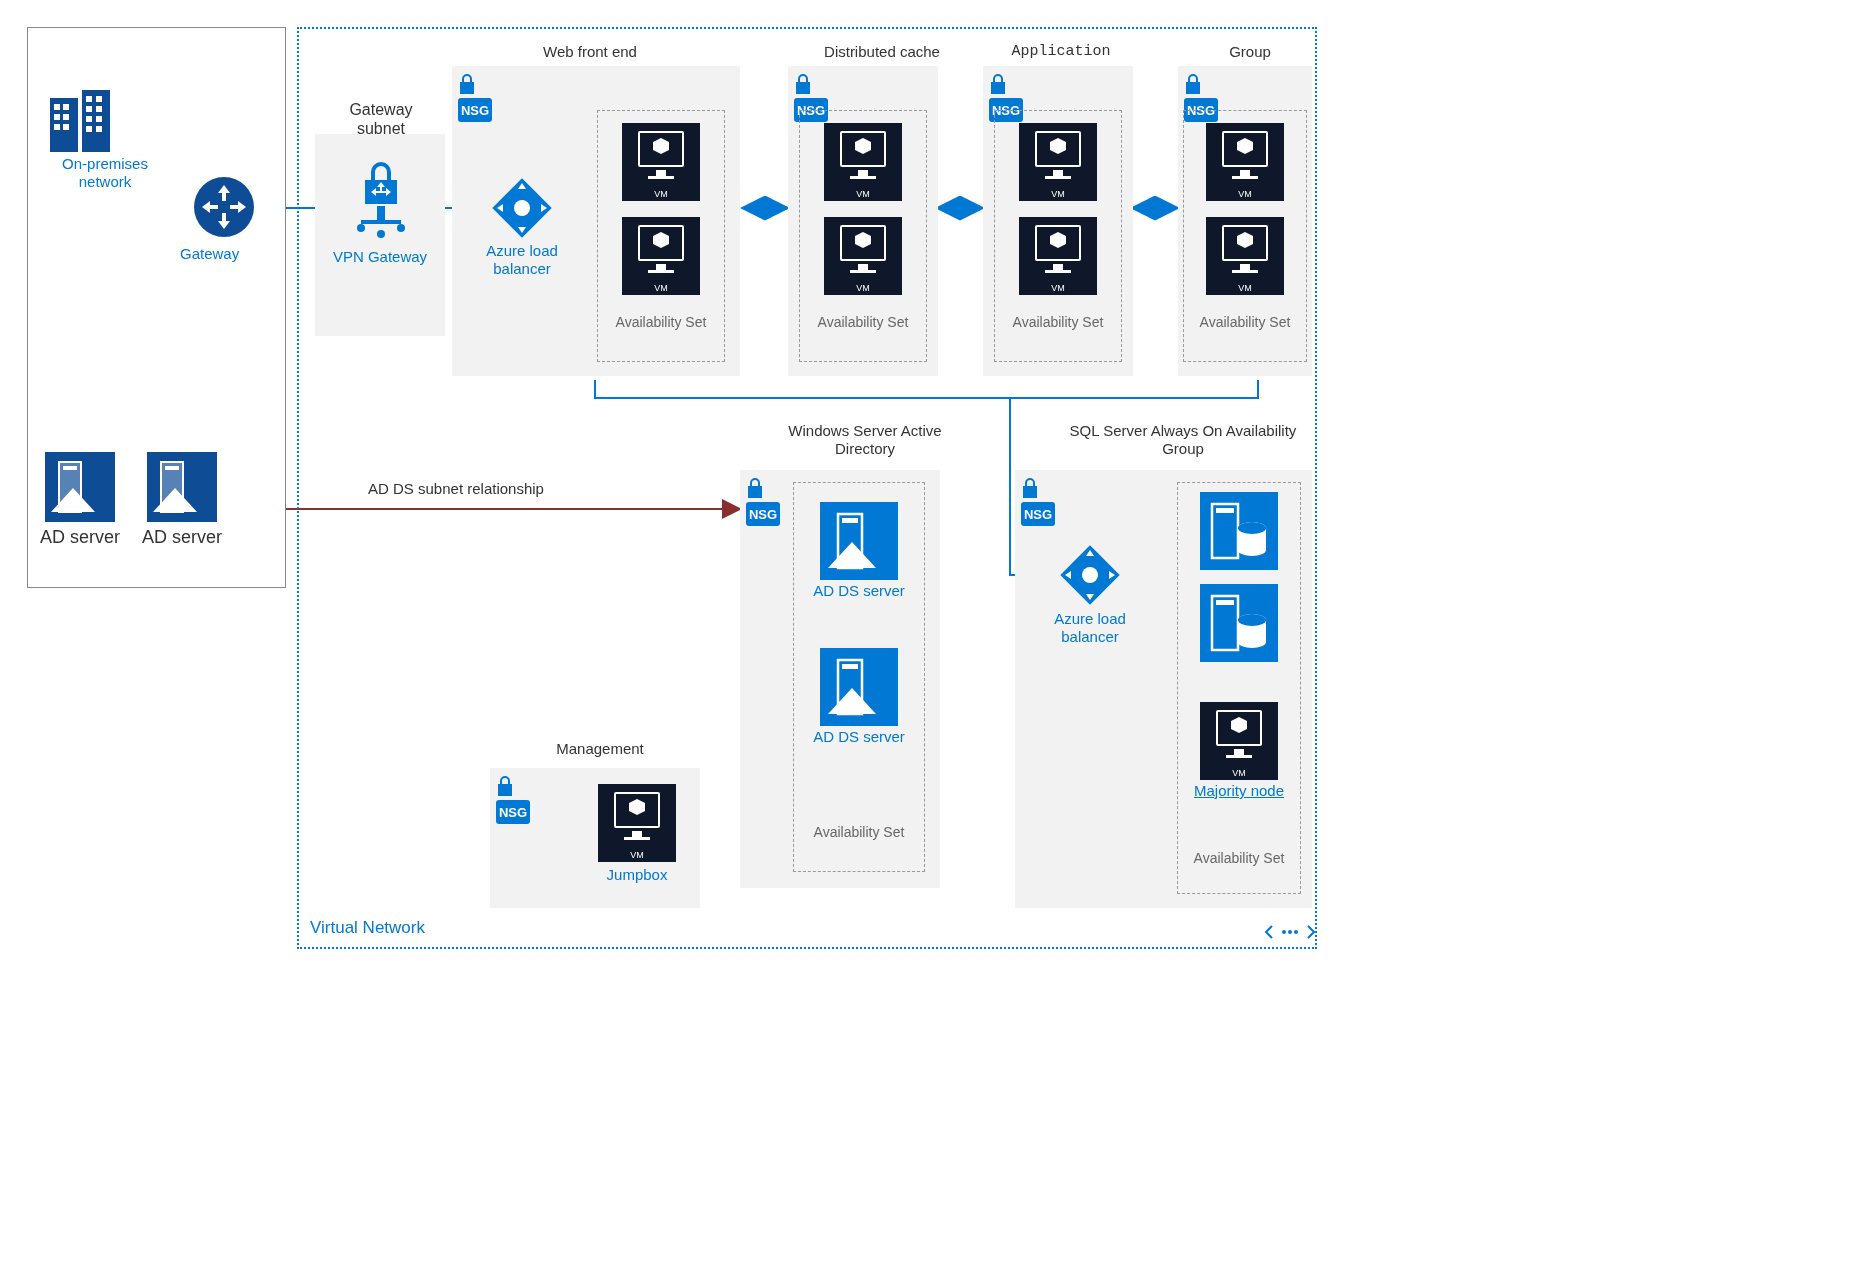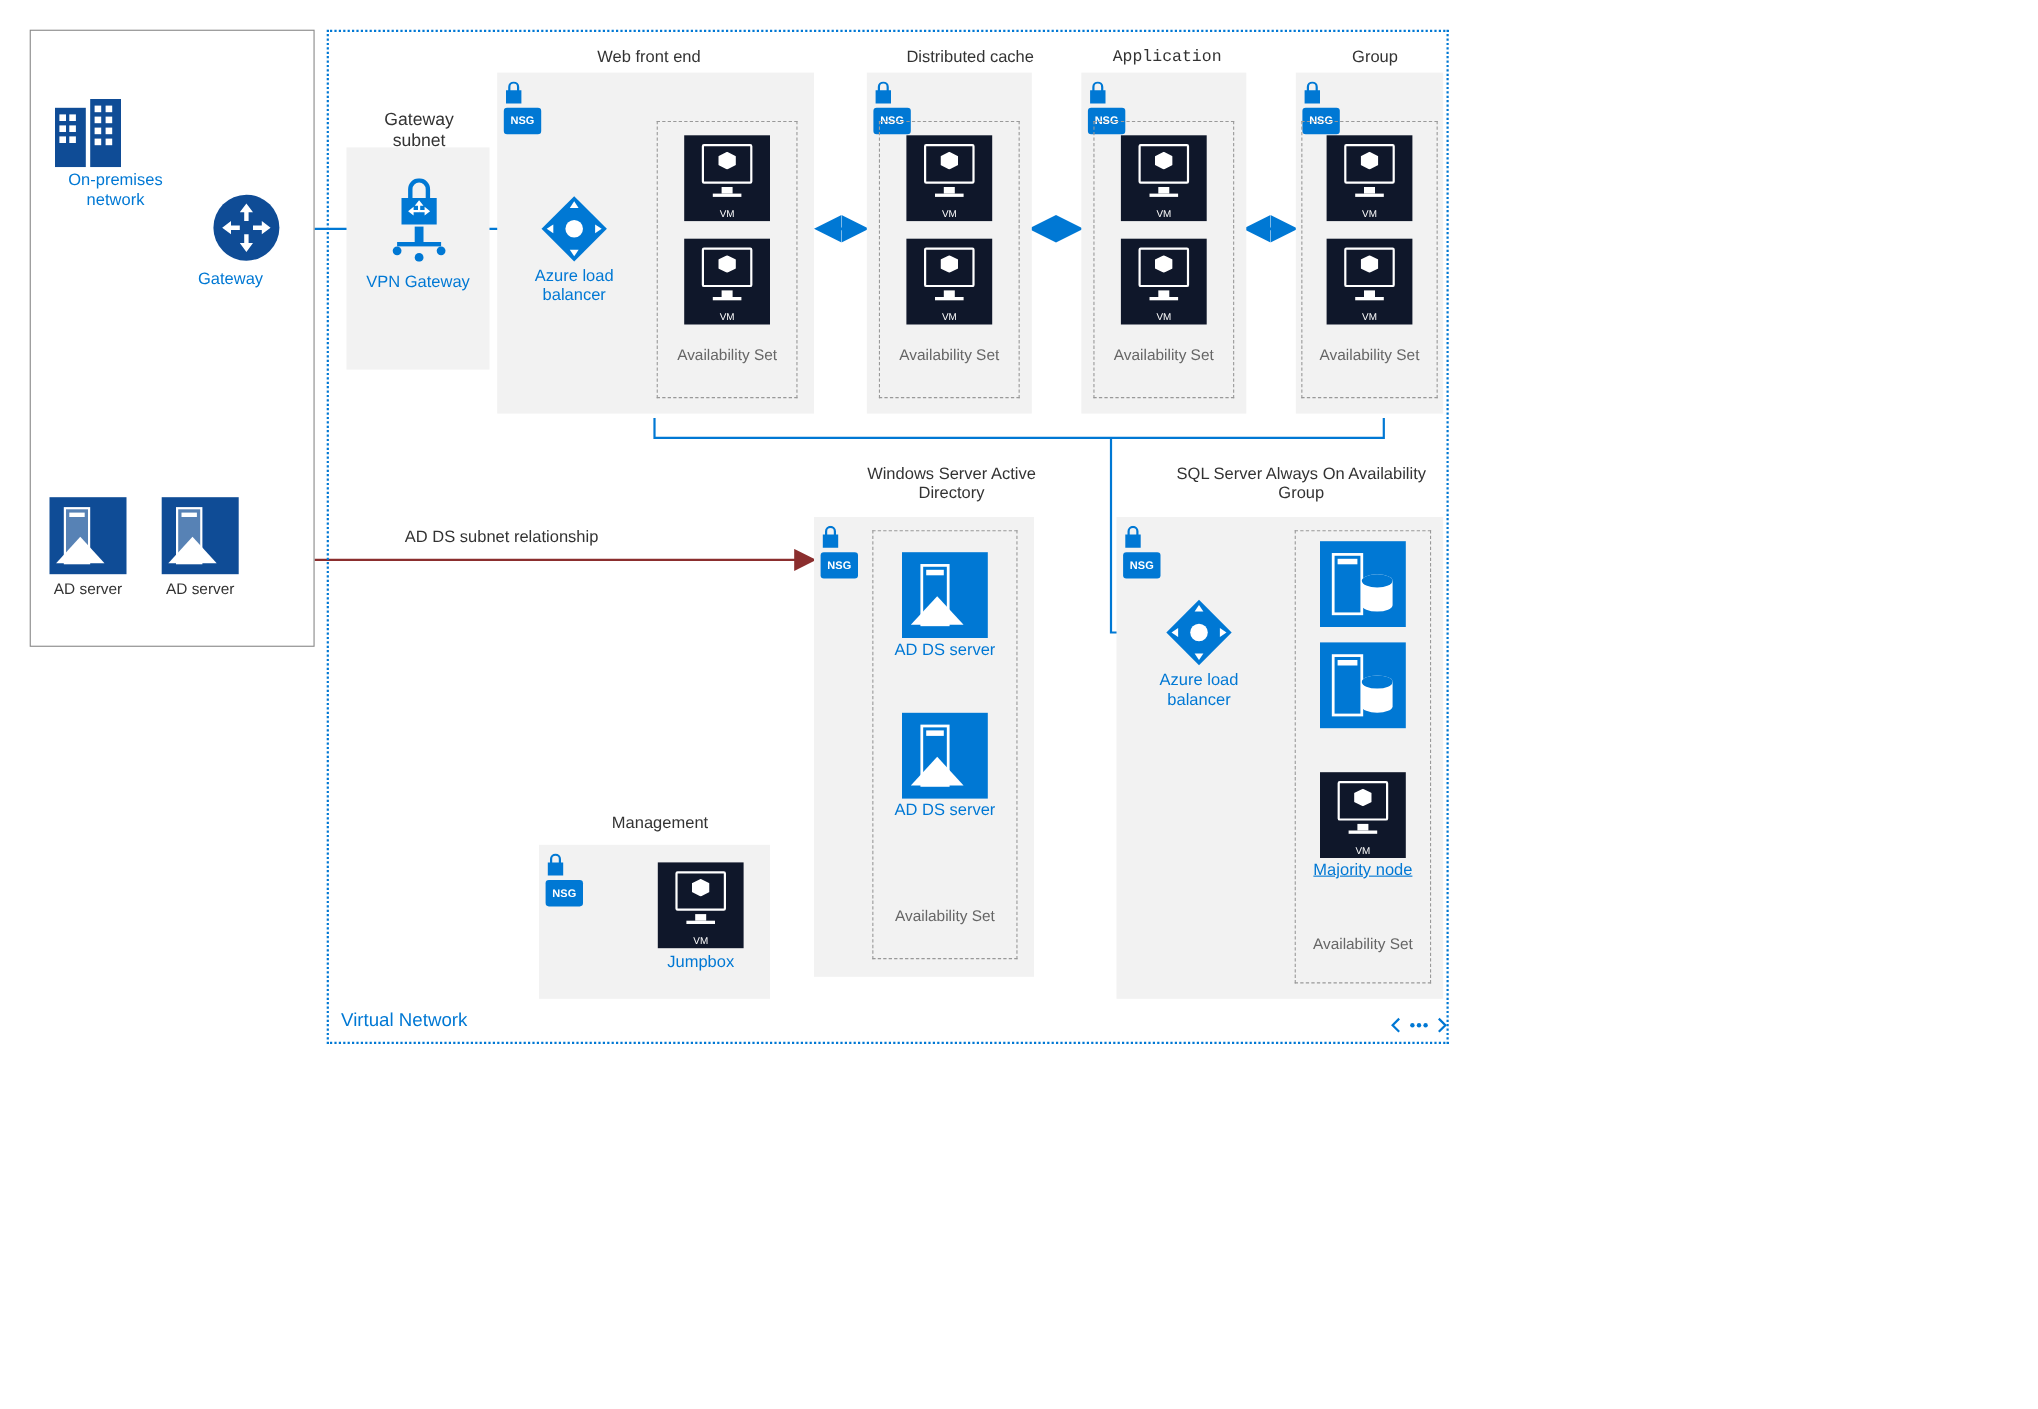--- a/index.html
+++ b/index.html
@@ -7,32 +7,32 @@
 .canvas { position: relative; width: 1306px; height: 934px; margin: 20px; }
 
 
 .onprem-box { position: absolute; left: 7px; top: 7px; width: 259px; height: 561px; border: 1.5px solid #888; background: #fff; }
 .building { position: absolute; left: 30px; top: 70px; }
 .onprem-label { position: absolute; left: 15px; top: 135px; width: 140px; text-align: center; font-size: 15px; color: #0078d4; line-height: 1.2; }
 .gateway-icon { position: absolute; left: 172px; top: 155px; }
 .gateway-label { position: absolute; left: 160px; top: 225px; font-size: 15px; color: #0078d4; }
 
 .ad-server { position: absolute; width: 70px; height: 70px; background: #0f4c96; }
-.ad-label { position: absolute; font-size: 14px; color: #333; text-align: center; }
+.ad-label { position: absolute; font-size: 18px; color: #333; text-align: center; }
 
 
 .vnet-box { position: absolute; left: 277px; top: 7px; width: 1020px; height: 922px; border: 2px dotted #0078d4; }
 .vnet-label { position: absolute; left: 290px; top: 898px; font-size: 17px; color: #0078d4; }
 
 
 .gw-subnet { position: absolute; left: 295px; top: 114px; width: 130px; height: 202px; background: #f2f2f2; }
 .gw-title { position: absolute; left: 306px; top: 80px; font-size: 16px; color: #333; text-align: center; width: 110px; line-height: 1.2; }
 
 
-.nsg-badge { position: absolute; width: 34px; height: 24px; background: #0078d4; border-radius: 3px; color: #fff; font-size: 10px; font-weight: bold; display: flex; align-items: center; justify-content: center; }
+.nsg-badge { position: absolute; width: 34px; height: 24px; background: #0078d4; border-radius: 3px; color: #fff; font-size: 13px; font-weight: bold; display: flex; align-items: center; justify-content: center; }
 
 
 .subnet-box { position: absolute; background: #f2f2f2; }
 .subnet-title { position: absolute; font-size: 15px; color: #333; text-align: center; }
 
 
 .avail-set { position: absolute; border: 1.5px dashed #999; }
 .avail-label { position: absolute; font-size: 14px; color: #666; text-align: center; line-height: 1.2; }
 
 

